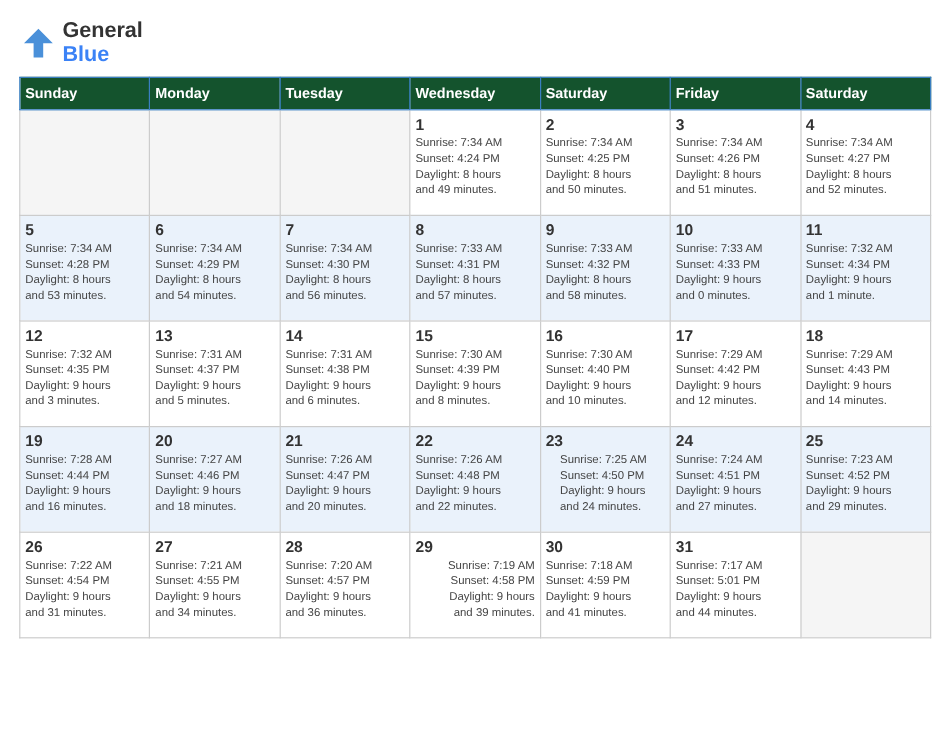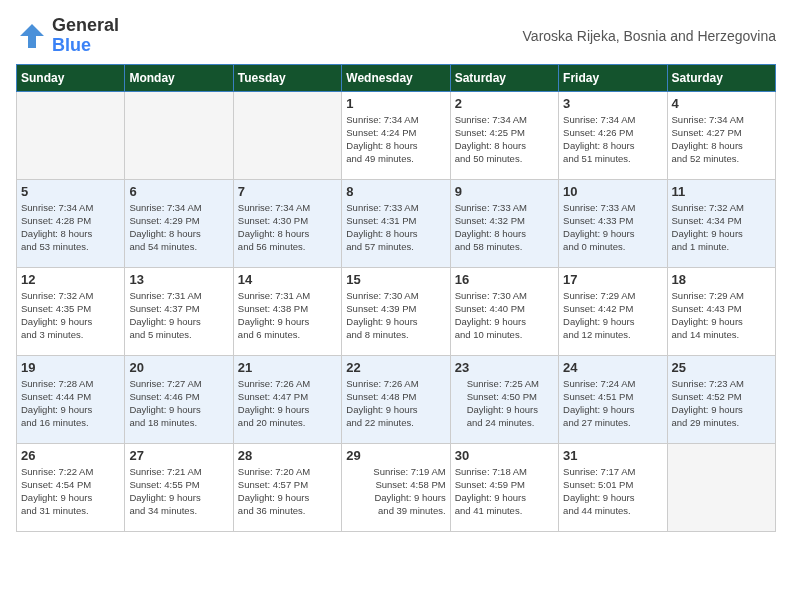--- a/index.html
+++ b/index.html
@@ -100,21 +100,20 @@
   <div class="logo">
     <svg class="logo-icon" viewBox="0 0 40 40">
       <polygon points="20,5 35,20 25,20 25,35 15,35 15,20 5,20" fill="#4a90d9"></polygon>
     </svg>
     <div class="logo-text">
       <span class="logo-general">General</span>
       <span class="logo-blue">Blue</span>
     </div>
   </div>
   <div class="title-block">
-    <div class="subtitle">Varoska Rijeka, Bosnia and Herzegovina</div>
   </div>
 </div>
 
 <table class="calendar">
   <thead>
     <tr>
     <th>Sunday</th>
         <th>Monday</th>
         <th>Tuesday</th>
         <th>Wednesday</th>

